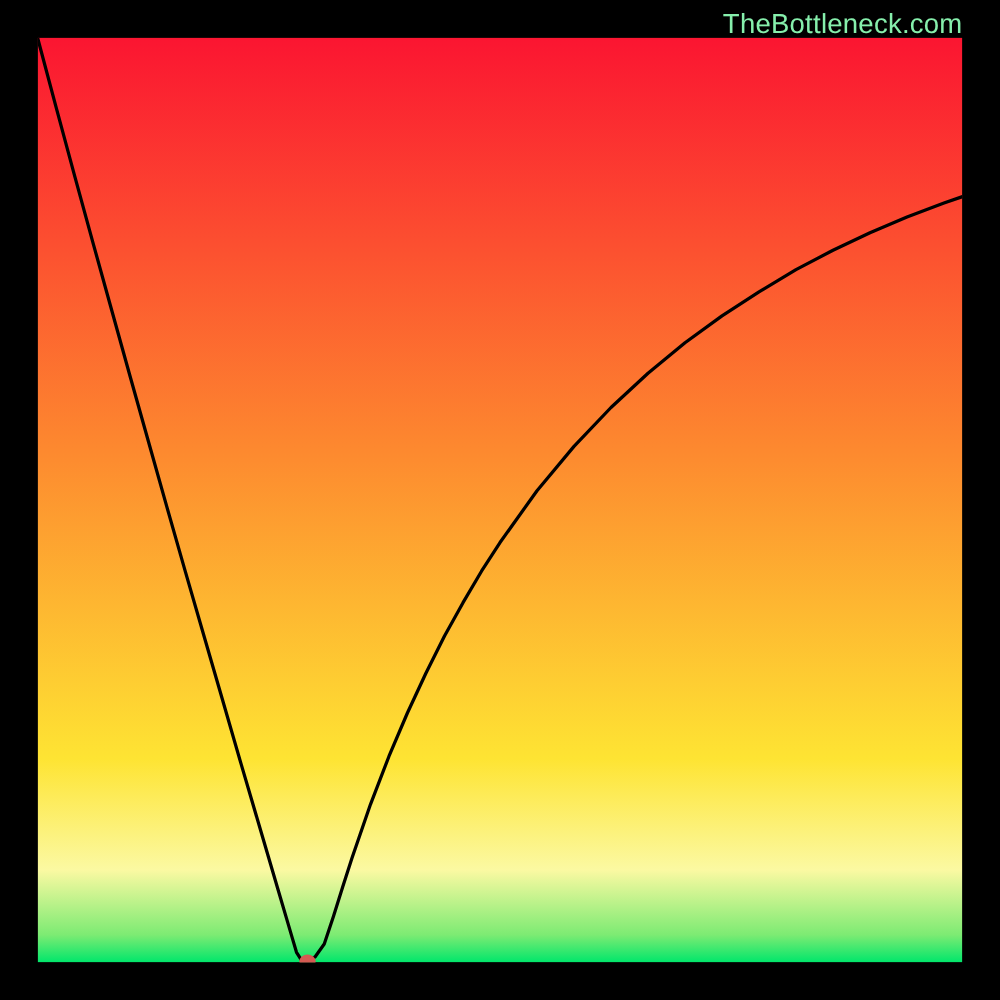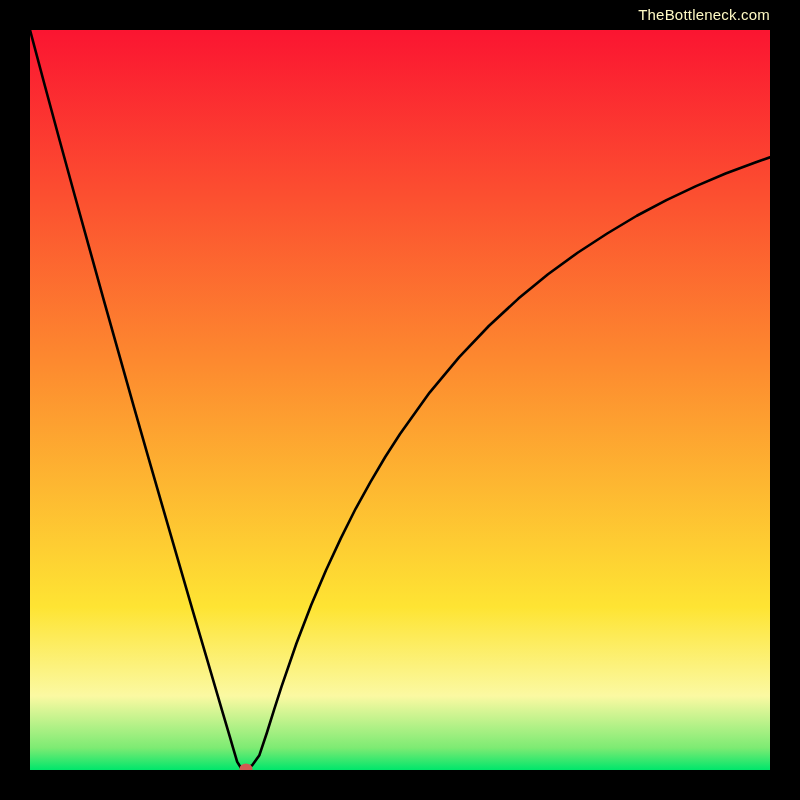--- a/index.html
+++ b/index.html
@@ -29,22 +29,22 @@
     inset: 0;
   }
   .curve {
     position: absolute;
     inset: 0;
   }
   .watermark {
     position: absolute;
     top: 6px;
     right: 30px;
-    color: #fef9c3;
-    font-size: 15px;
+    color: #86efac;
+    font-size: 22px;
     letter-spacing: 0.2px;
     font-weight: 400;
     user-select: none;
   }
   .marker {
     position: absolute;
     width: 13px;
     height: 11px;
     border-radius: 50%;
     transform: translate(-50%, -50%);

